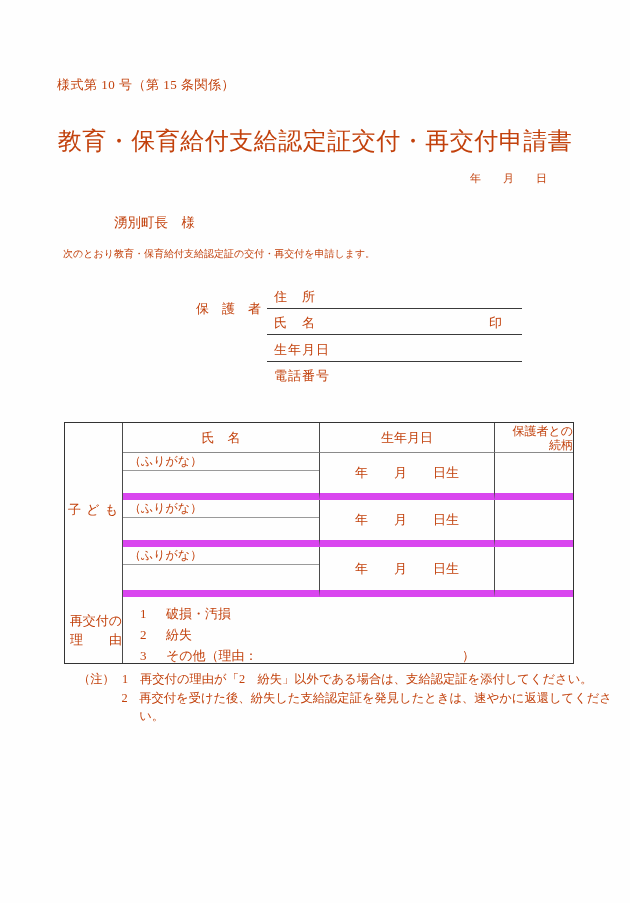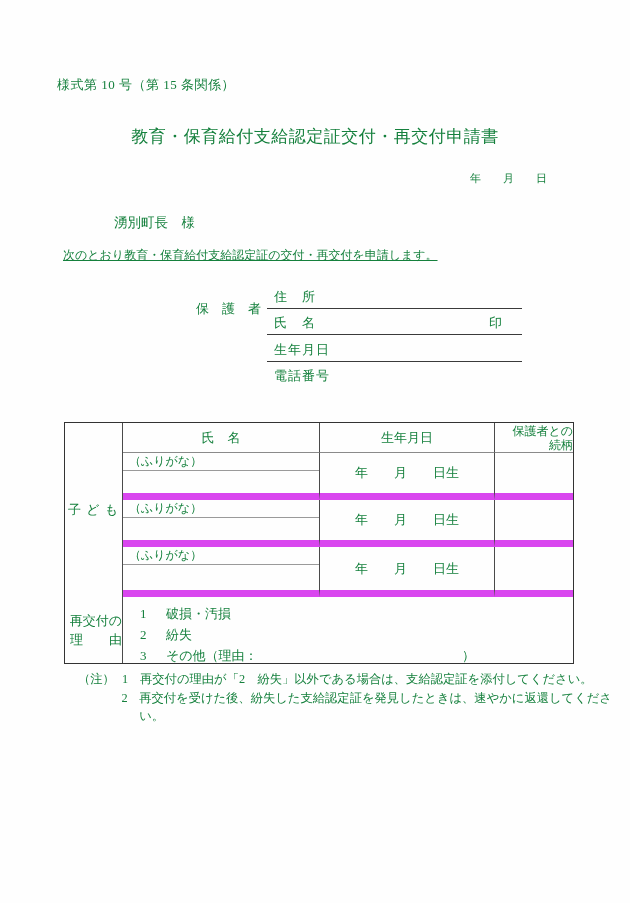--- a/index.html
+++ b/index.html
@@ -2,30 +2,30 @@
 <html><head>
 <meta charset="utf-8">
 <style>
   html,body { margin:0; padding:0; background:#888; }
   .page {
     position:relative;
     width:630px; height:903px;
     margin:0 auto;
     background:#fefefe;
     font-family:"Liberation Serif","DejaVu Serif",serif;
-    color:#15803d;
+    color:#c2410c;
     overflow:hidden;
   }
   .abs { position:absolute; }
 
   .form-number { left:57px; top:76px; font-size:13px; letter-spacing:0.5px; }
-  .form-title  { left:0; right:0; top:125px; text-align:center; font-size:17px; font-weight:normal; margin:0; letter-spacing:0.5px; }
+  .form-title  { left:0; right:0; top:125px; text-align:center; font-size:24px; font-weight:normal; margin:0; letter-spacing:0.5px; }
   .date-line   { left:470px; top:171px; font-size:11px; }
   .addressee   { left:114px; top:214px; font-size:13.5px; }
-  .statement   { left:63px; top:247px; font-size:12px;text-decoration:underline; }
+  .statement   { left:63px; top:247px; font-size:10px; }
 
   .guardian-label { left:196px; top:300px; font-size:13px; }
   .guardian-fields { left:267px; top:282px; width:255px; }
   .g-line { height:25.5px; position:relative; display:flex; align-items:flex-end; }
   .g-line.underlined { border-bottom:1px solid #3a3a3a; }
   .g-label { padding:0 0 2px 7px; font-size:13px; letter-spacing:1px; }
   .seal { position:absolute; right:20px; bottom:2px; font-size:13px; }
 
   
   .tbl {

